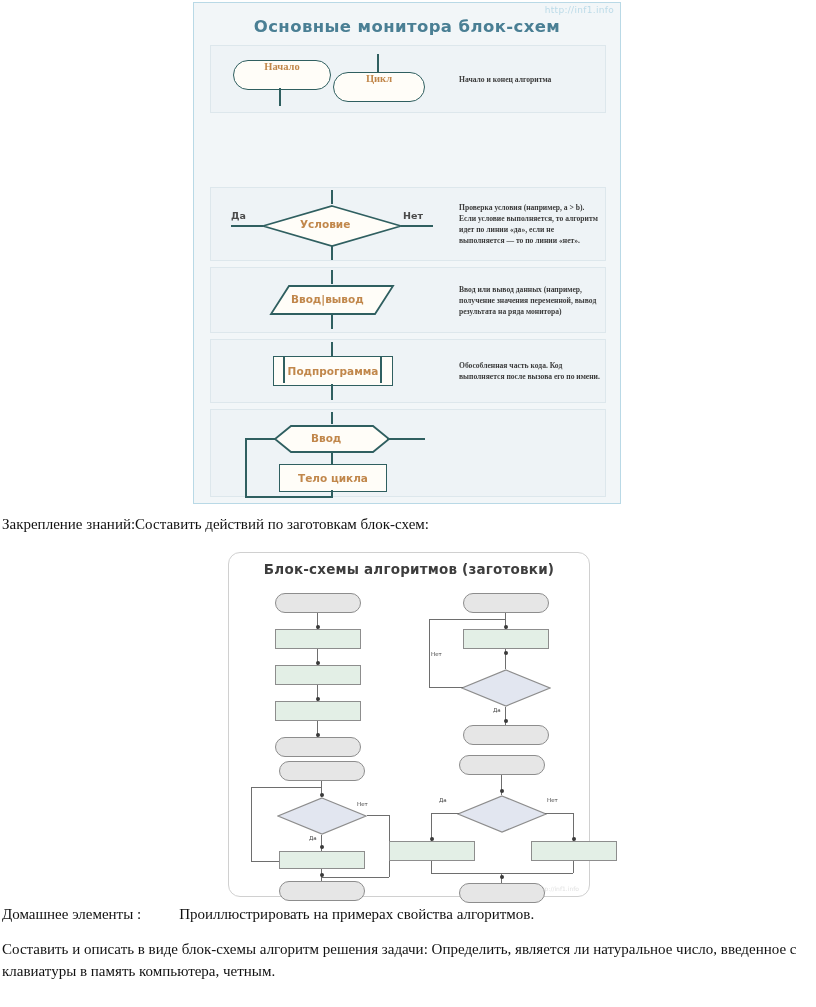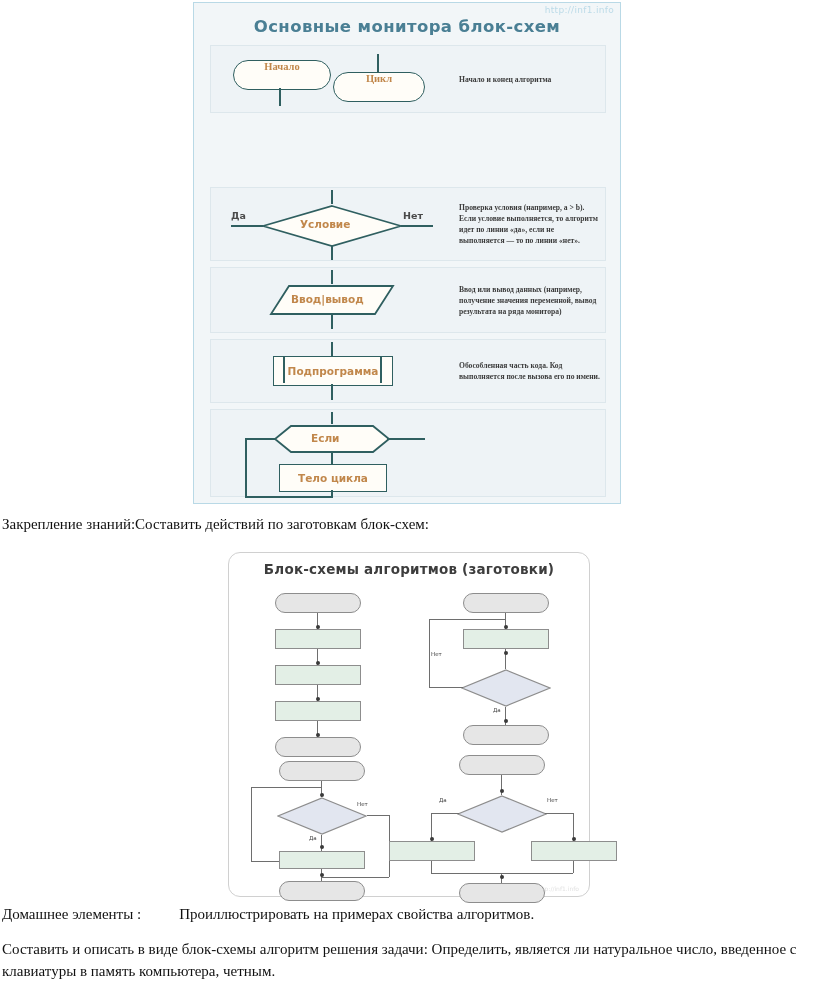--- a/index.html
+++ b/index.html
@@ -250,21 +250,21 @@
     <div class="f1desc">Обособленная часть кода. Код выполняется после вызова его по имени.</div>
   </div>
 
   <div class="f1row" style="top:406px;height:88px;">
     <div class="f1shapes">
       <div class="vline" style="left:120px;top:2px;height:12px;"></div>
       <div class="diamond-wrap" style="left:62px;top:14px;">
         <svg width="118" height="30" viewBox="0 0 118 30">
           <polygon points="18,2 100,2 116,15 100,28 18,28 2,15" fill="#fffdf8" stroke="#2f5f60" stroke-width="1.8"></polygon>
         </svg>
-        <span class="dtext" style="left:38px;top:8px;">Если</span>
+        <span class="dtext" style="left:38px;top:8px;">Ввод</span>
       </div>
       <div class="hline" style="left:176px;top:28px;width:38px;"></div>
       <div class="vline" style="left:120px;top:42px;height:12px;"></div>
       <div class="rect" style="left:68px;top:54px;width:106px;height:26px;">
         <span class="sh-text">Тело цикла</span>
       </div>
       <div class="vline" style="left:120px;top:80px;height:8px;"></div>
       <div class="hline" style="left:34px;top:86px;width:88px;"></div>
       <div class="vline" style="left:34px;top:28px;height:58px;"></div>
       <div class="hline" style="left:34px;top:28px;width:30px;"></div>

